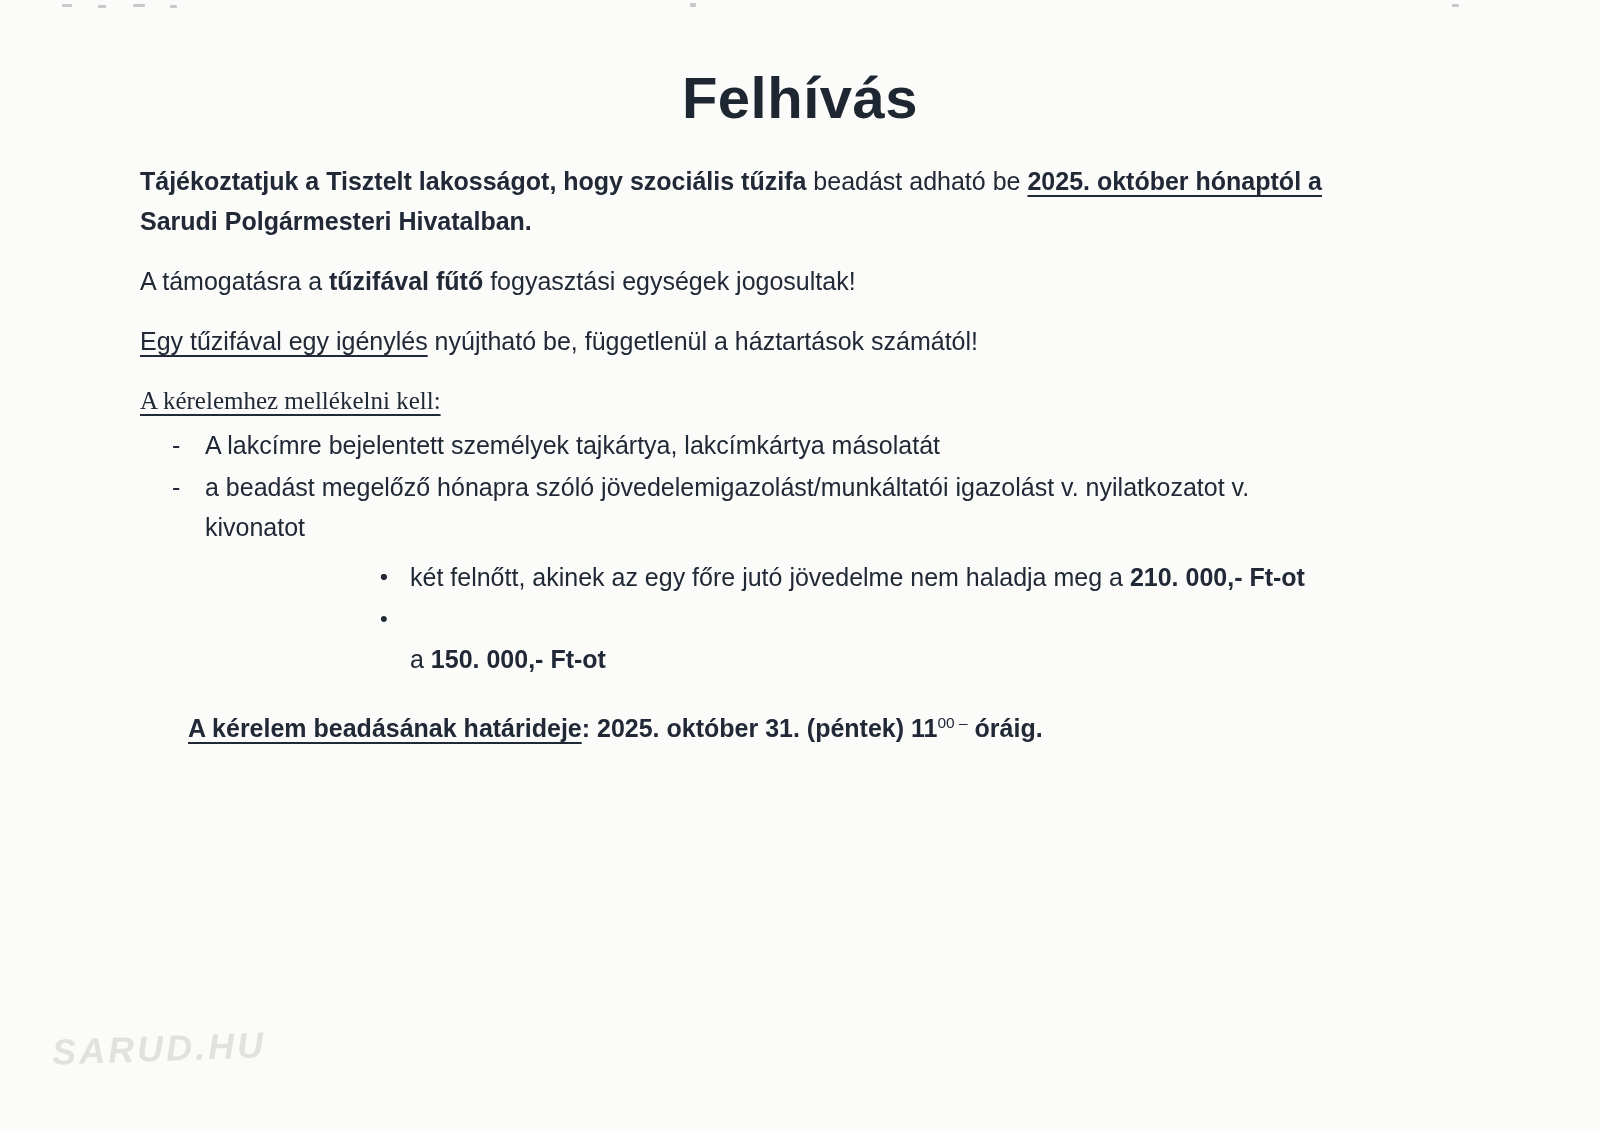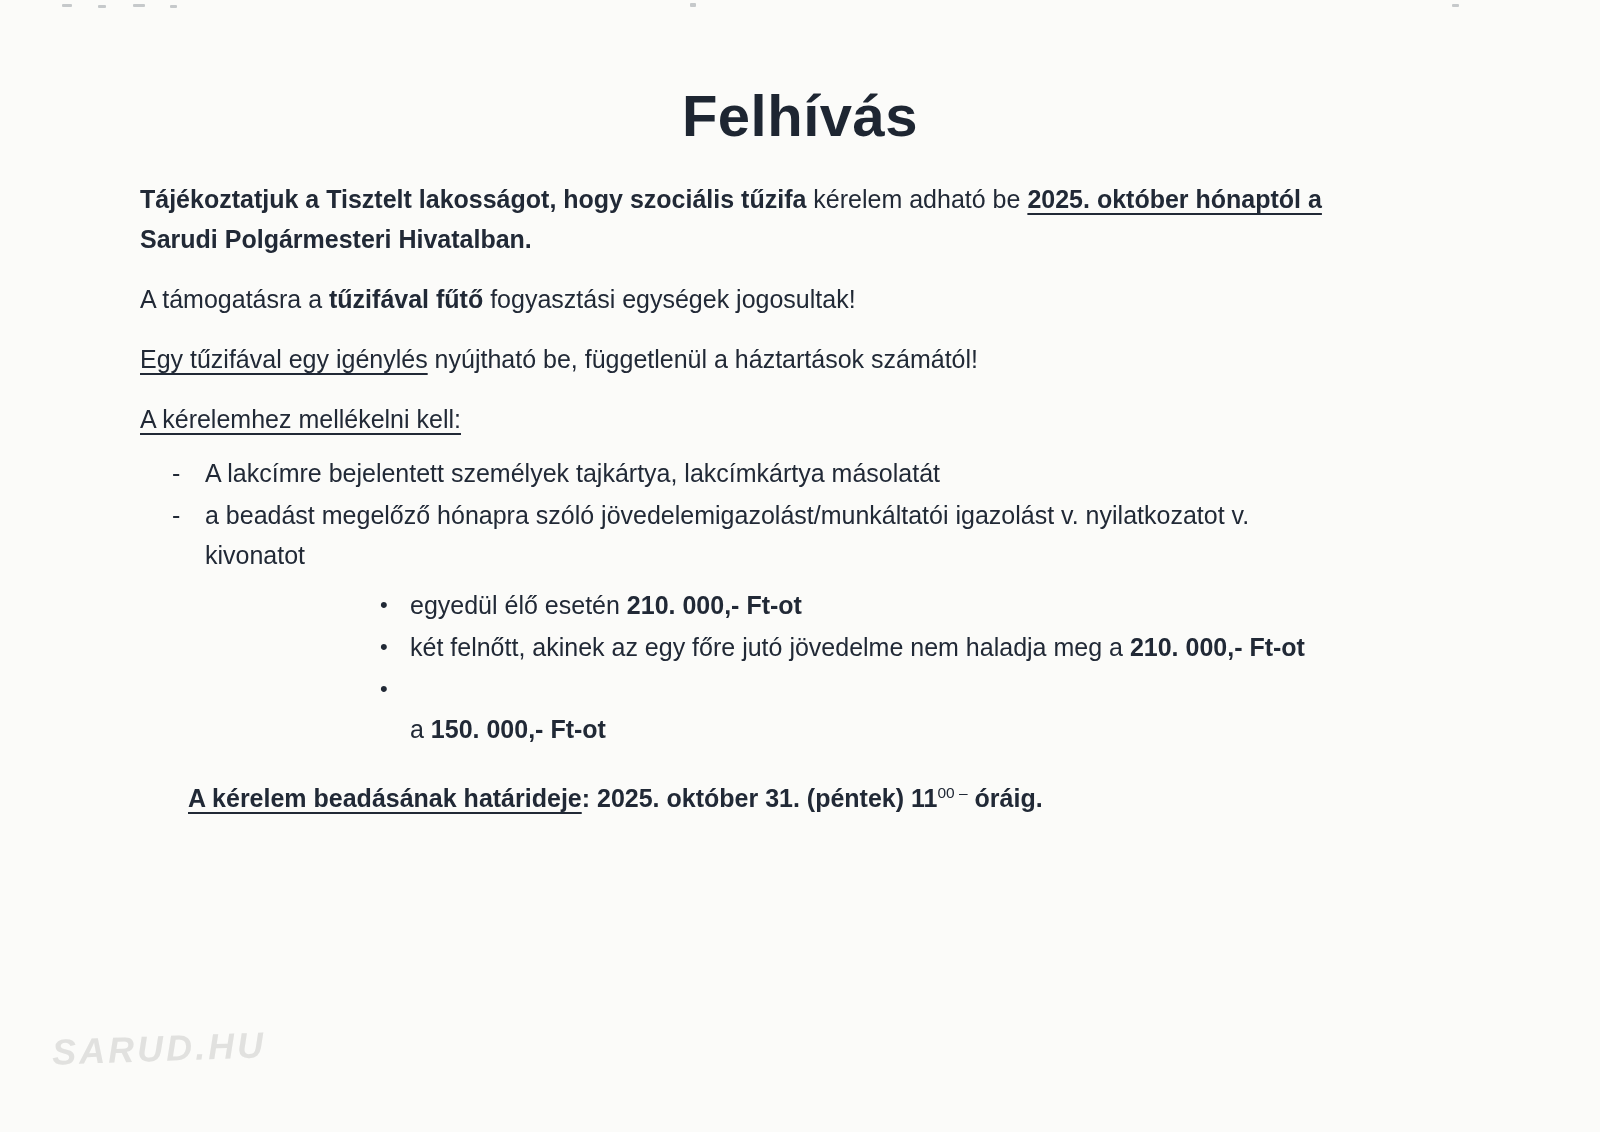--- a/index.html
+++ b/index.html
@@ -16,33 +16,33 @@
   .scan-mark { position: absolute; background: #9aa0a6; opacity: .55; border-radius: 1px; }
   .m1 { left: 62px;  top: 4px; width: 10px; height: 3px; }
   .m2 { left: 98px;  top: 5px; width: 8px;  height: 3px; }
   .m3 { left: 133px; top: 4px; width: 12px; height: 3px; }
   .m4 { left: 170px; top: 5px; width: 7px;  height: 3px; }
   .m5 { left: 690px; top: 3px; width: 6px;  height: 4px; }
   .m6 { left: 1452px;top: 4px; width: 7px;  height: 3px; }
 
   .title {
     margin: 0 0 28px 0;
-    padding-top: 81px;
+    padding-top: 63px;
     text-align: center;
     font-size: 58px;
     line-height: 70px;
     font-weight: bold;
     color: #1e2632;
     letter-spacing: 0.5px;
   }
 
   .doc { padding: 0 140px; font-size: 25px; line-height: 40px; }
 
   .para { margin: 0 0 20px 0; }
-  .para.tight { margin-bottom: 14px; }
+  .para.tight { margin-bottom: 4px; font-family: Liberation Serif, serif; }
   .para.indent { margin-left: 30px; }
 
   .b   { font-weight: bold; }
   .u   { text-decoration: underline; text-decoration-thickness: 2px; text-underline-offset: 5px; }
   .sup { vertical-align: super; font-size: 0.62em; font-weight: inherit; }
 
   ul { list-style: none; margin: 0; padding: 0; }
   .dash-list   { margin: 0 0 10px 32px; }
   .bullet-list { margin: 0 0 12px 240px; }
   .dash-list li, .bullet-list li { position: relative; padding-left: 33px; margin-bottom: 2px; }
@@ -72,21 +72,21 @@
   <div class="scan-mark m2"></div>
   <div class="scan-mark m3"></div>
   <div class="scan-mark m4"></div>
   <div class="scan-mark m5"></div>
   <div class="scan-mark m6"></div>
 
   <h1 class="title">Felhívás</h1>
 
   <div class="doc">
 
-    <p class="para"><span class="b">Tájékoztatjuk a Tisztelt lakosságot, hogy szociális tűzifa</span><span> kérelem adható be </span><span class="b u">2025. október hónaptól a</span><br><span class="b">Sarudi Polgármesteri Hivatalban.</span></p>
+    <p class="para"><span class="b">Tájékoztatjuk a Tisztelt lakosságot, hogy szociális tűzifa</span><span> beadást adható be </span><span class="b u">2025. október hónaptól a</span><br><span class="b">Sarudi Polgármesteri Hivatalban.</span></p>
 
     <p class="para"><span>A támogatásra a </span><span class="b">tűzifával fűtő</span><span> fogyasztási egységek jogosultak!</span></p>
 
     <p class="para"><span class="u">Egy tűzifával egy igénylés</span><span> nyújtható be, függetlenül a háztartások számától!</span></p>
 
     <p class="para tight"><span class="u">A kérelemhez mellékelni kell:</span></p>
 
     <ul class="dash-list">
       <li>
         <span class="marker">-</span>
@@ -95,21 +95,20 @@
       <li>
         <span class="marker">-</span>
         <span class="li-text"><span>a beadást megelőző hónapra szóló jövedelemigazolást/munkáltatói igazolást v. nyilatkozatot v.</span><br><span>kivonatot</span></span>
       </li>
     </ul>
 
 
     <ul class="bullet-list">
       <li>
         <span class="marker">•</span>
-        <span class="li-text"><span>egyedül élő esetén </span><span class="b">210. 000,- Ft-ot</span></span>
       </li>
       <li>
         <span class="marker">•</span>
         <span class="li-text"><span>két felnőtt, akinek az egy főre jutó jövedelme nem haladja meg a </span><span class="b">210. 000,- Ft-ot</span></span>
       </li>
       <li>
         <span class="marker">•</span>
         <span class="li-text"><br><span>a </span><span class="b">150. 000,- Ft-ot</span></span>
       </li>
     </ul>

